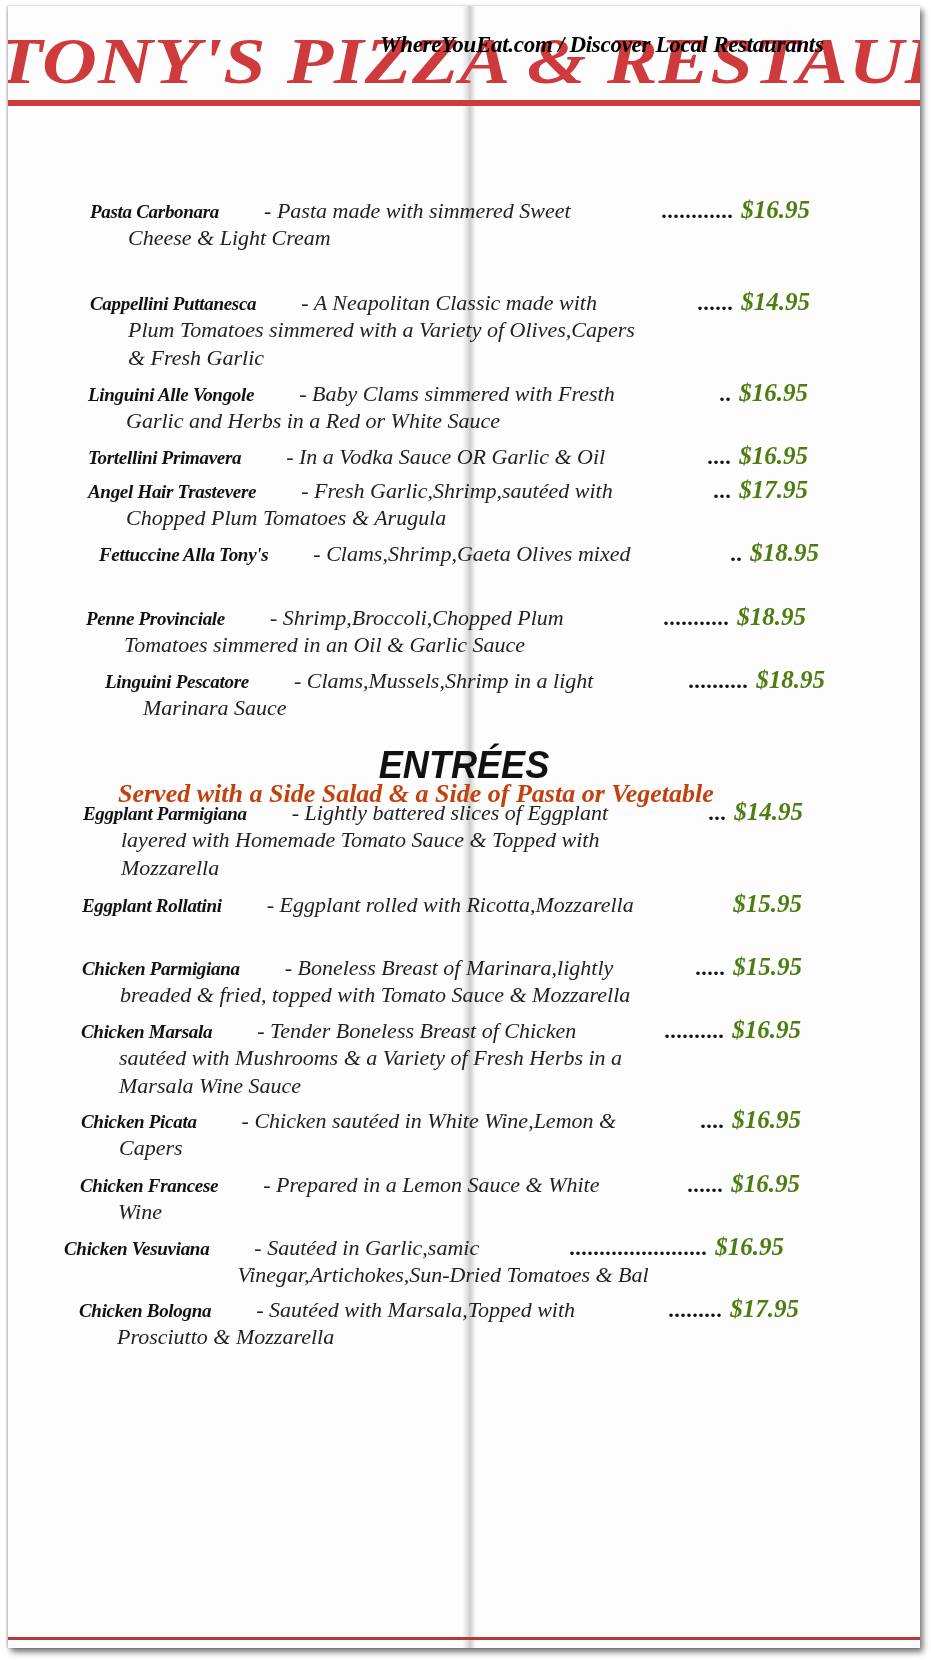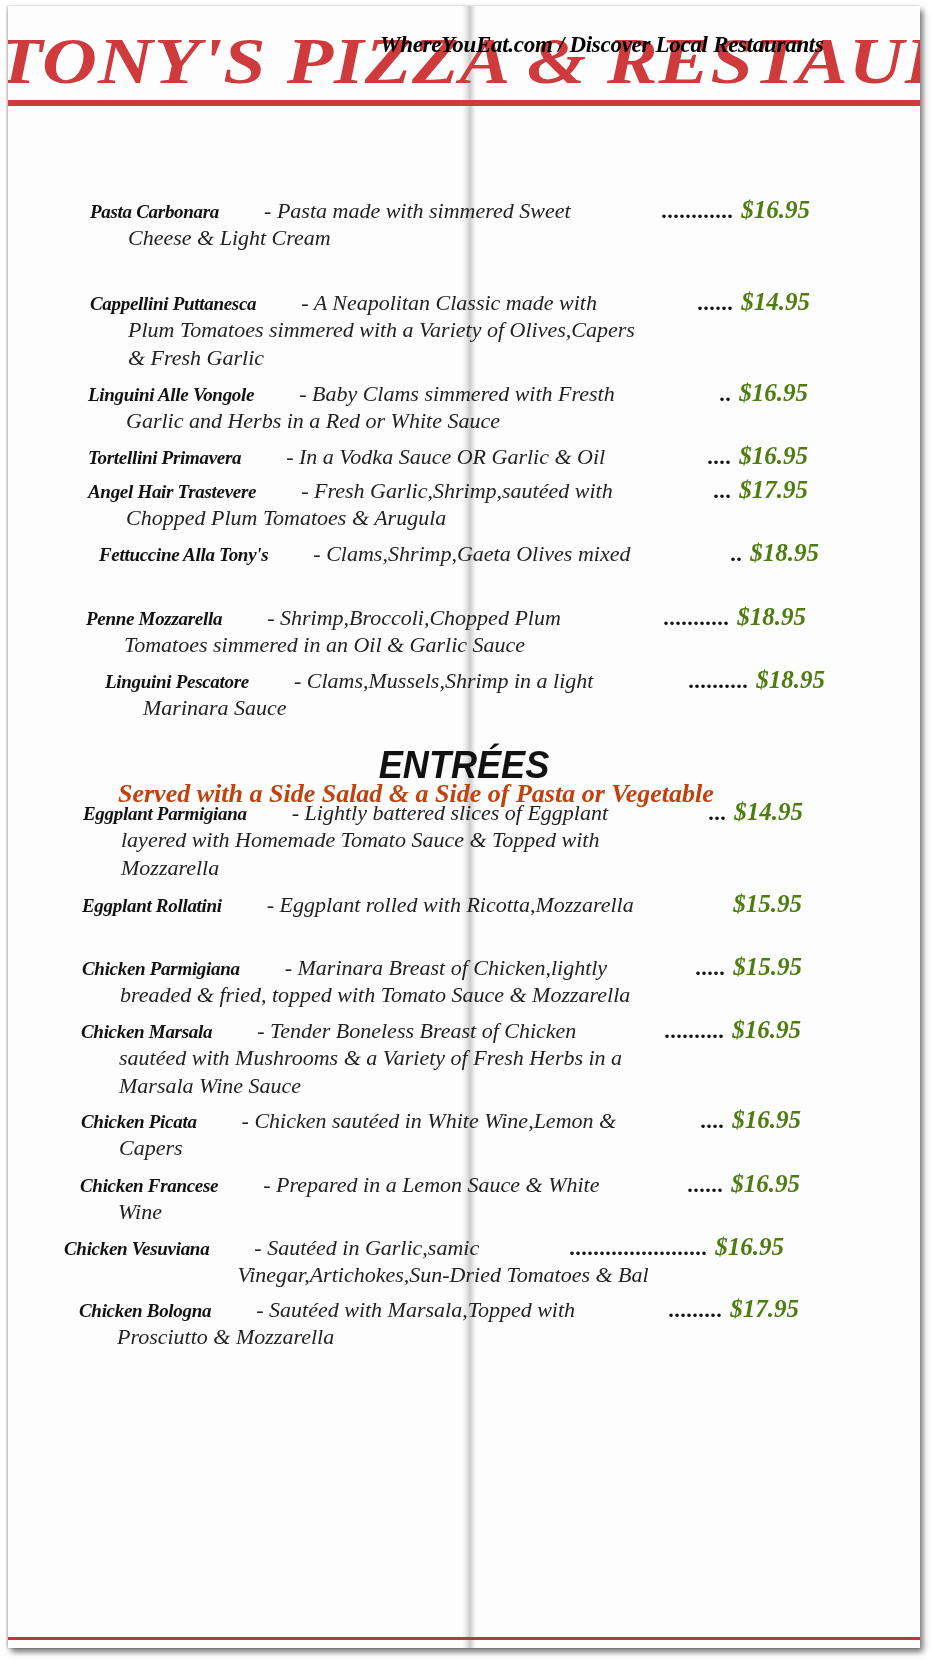--- a/index.html
+++ b/index.html
@@ -110,21 +110,21 @@
     <div class="line1">
         <span class="name">Fettuccine Alla Tony's</span>
         <span class="desc"> - Clams,Shrimp,Gaeta Olives mixed</span>
         <span class="dots">..</span>
         <span class="price">$18.95</span>
       </div>
   </div>
 
   <div class="item" style="left:78px; top:597px;">
     <div class="line1">
-        <span class="name">Penne Mozzarella</span>
+        <span class="name">Penne Provinciale</span>
         <span class="desc"> - Shrimp,Broccoli,Chopped Plum</span>
         <span class="dots">...........</span>
         <span class="price">$18.95</span>
       </div>
     <div class="cont">Tomatoes simmered in an Oil &amp; Garlic Sauce</div>
   </div>
 
   <div class="item" style="left:77px; top:660px;margin-left:20px;">
     <div class="line1">
         <span class="name">Linguini Pescatore</span>
@@ -154,21 +154,21 @@
         <span class="name">Eggplant Rollatini</span>
         <span class="desc"> - Eggplant rolled with Ricotta,Mozzarella</span>
         <span class="dots"></span>
         <span class="price">$15.95</span>
       </div>
   </div>
 
   <div class="item" style="left:74px; top:947px;">
     <div class="line1">
         <span class="name">Chicken Parmigiana</span>
-        <span class="desc"> - Marinara Breast of Chicken,lightly</span>
+        <span class="desc"> - Boneless Breast of Marinara,lightly</span>
         <span class="dots">.....</span>
         <span class="price">$15.95</span>
       </div>
     <div class="cont">breaded &amp; fried, topped with Tomato Sauce &amp; Mozzarella</div>
   </div>
 
   <div class="item" style="left:73px; top:1010px;">
     <div class="line1">
         <span class="name">Chicken Marsala</span>
         <span class="desc"> - Tender Boneless Breast of Chicken</span>

